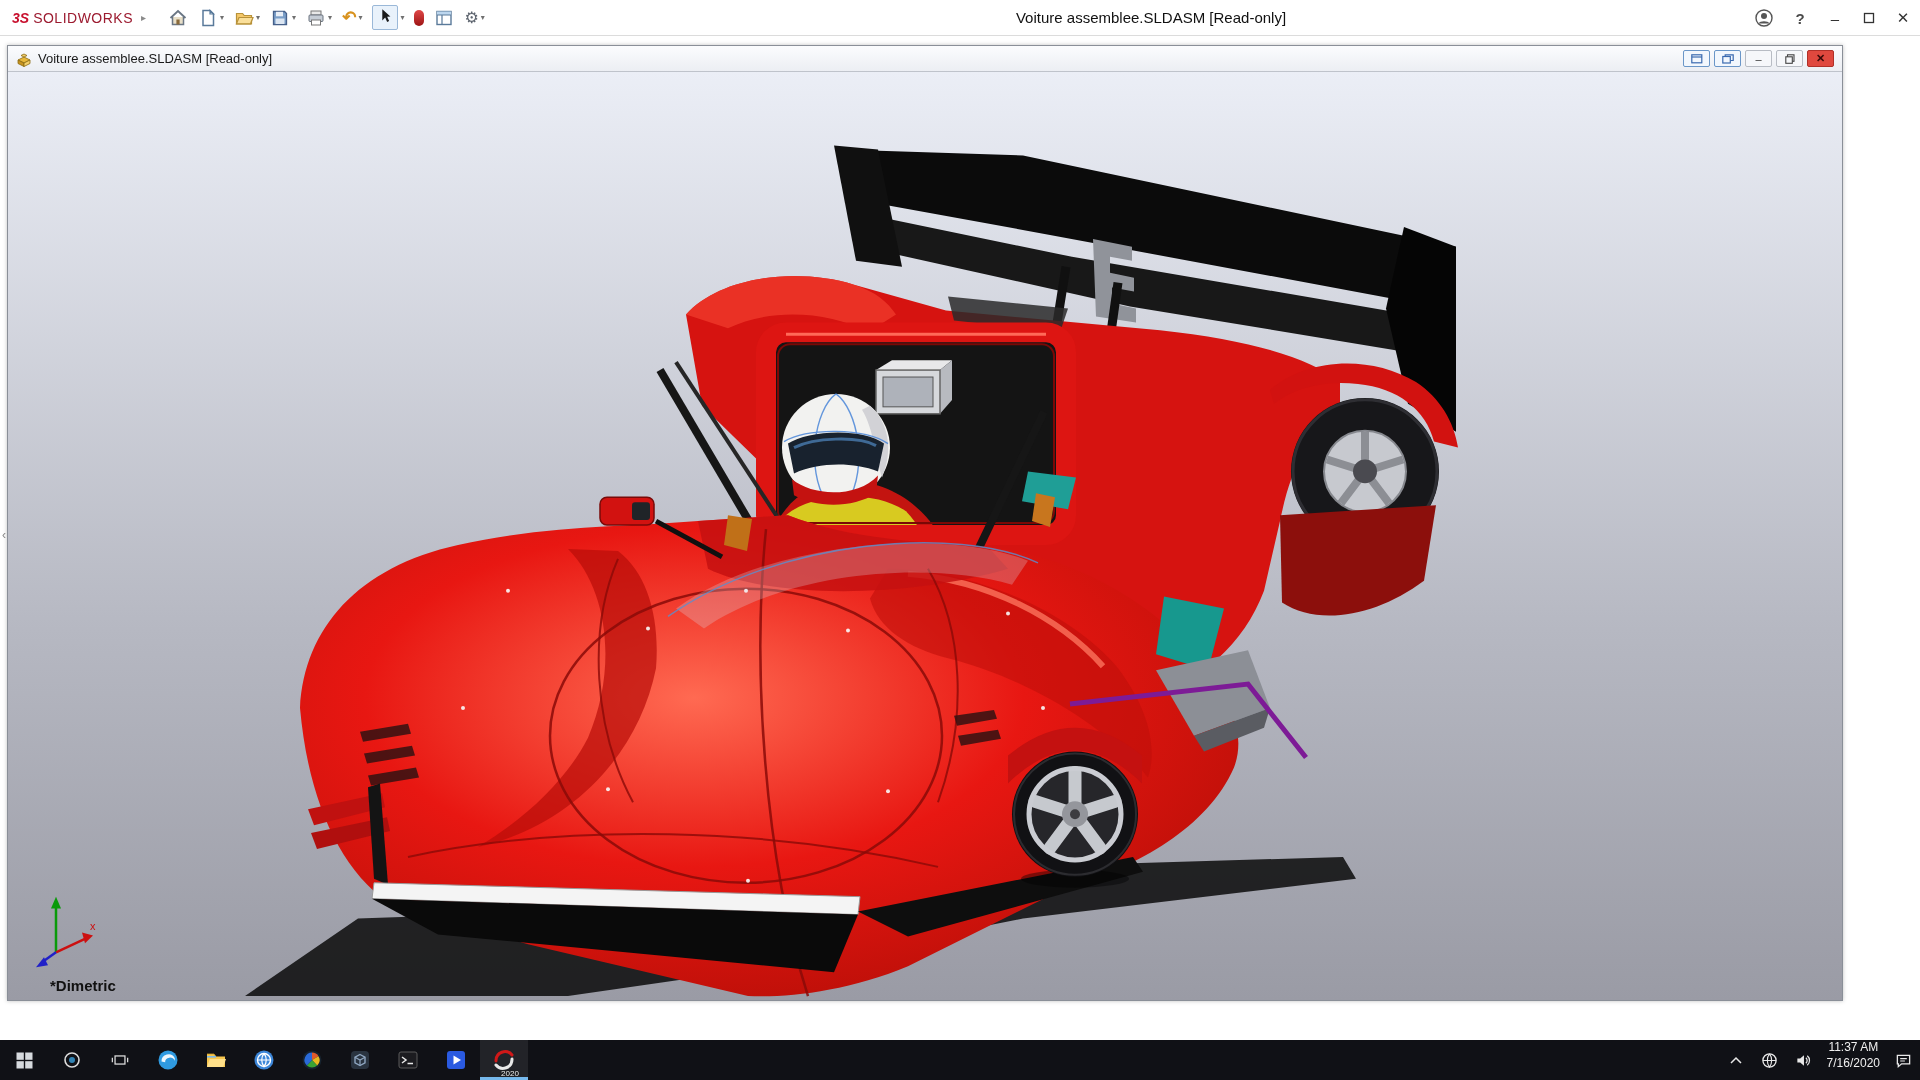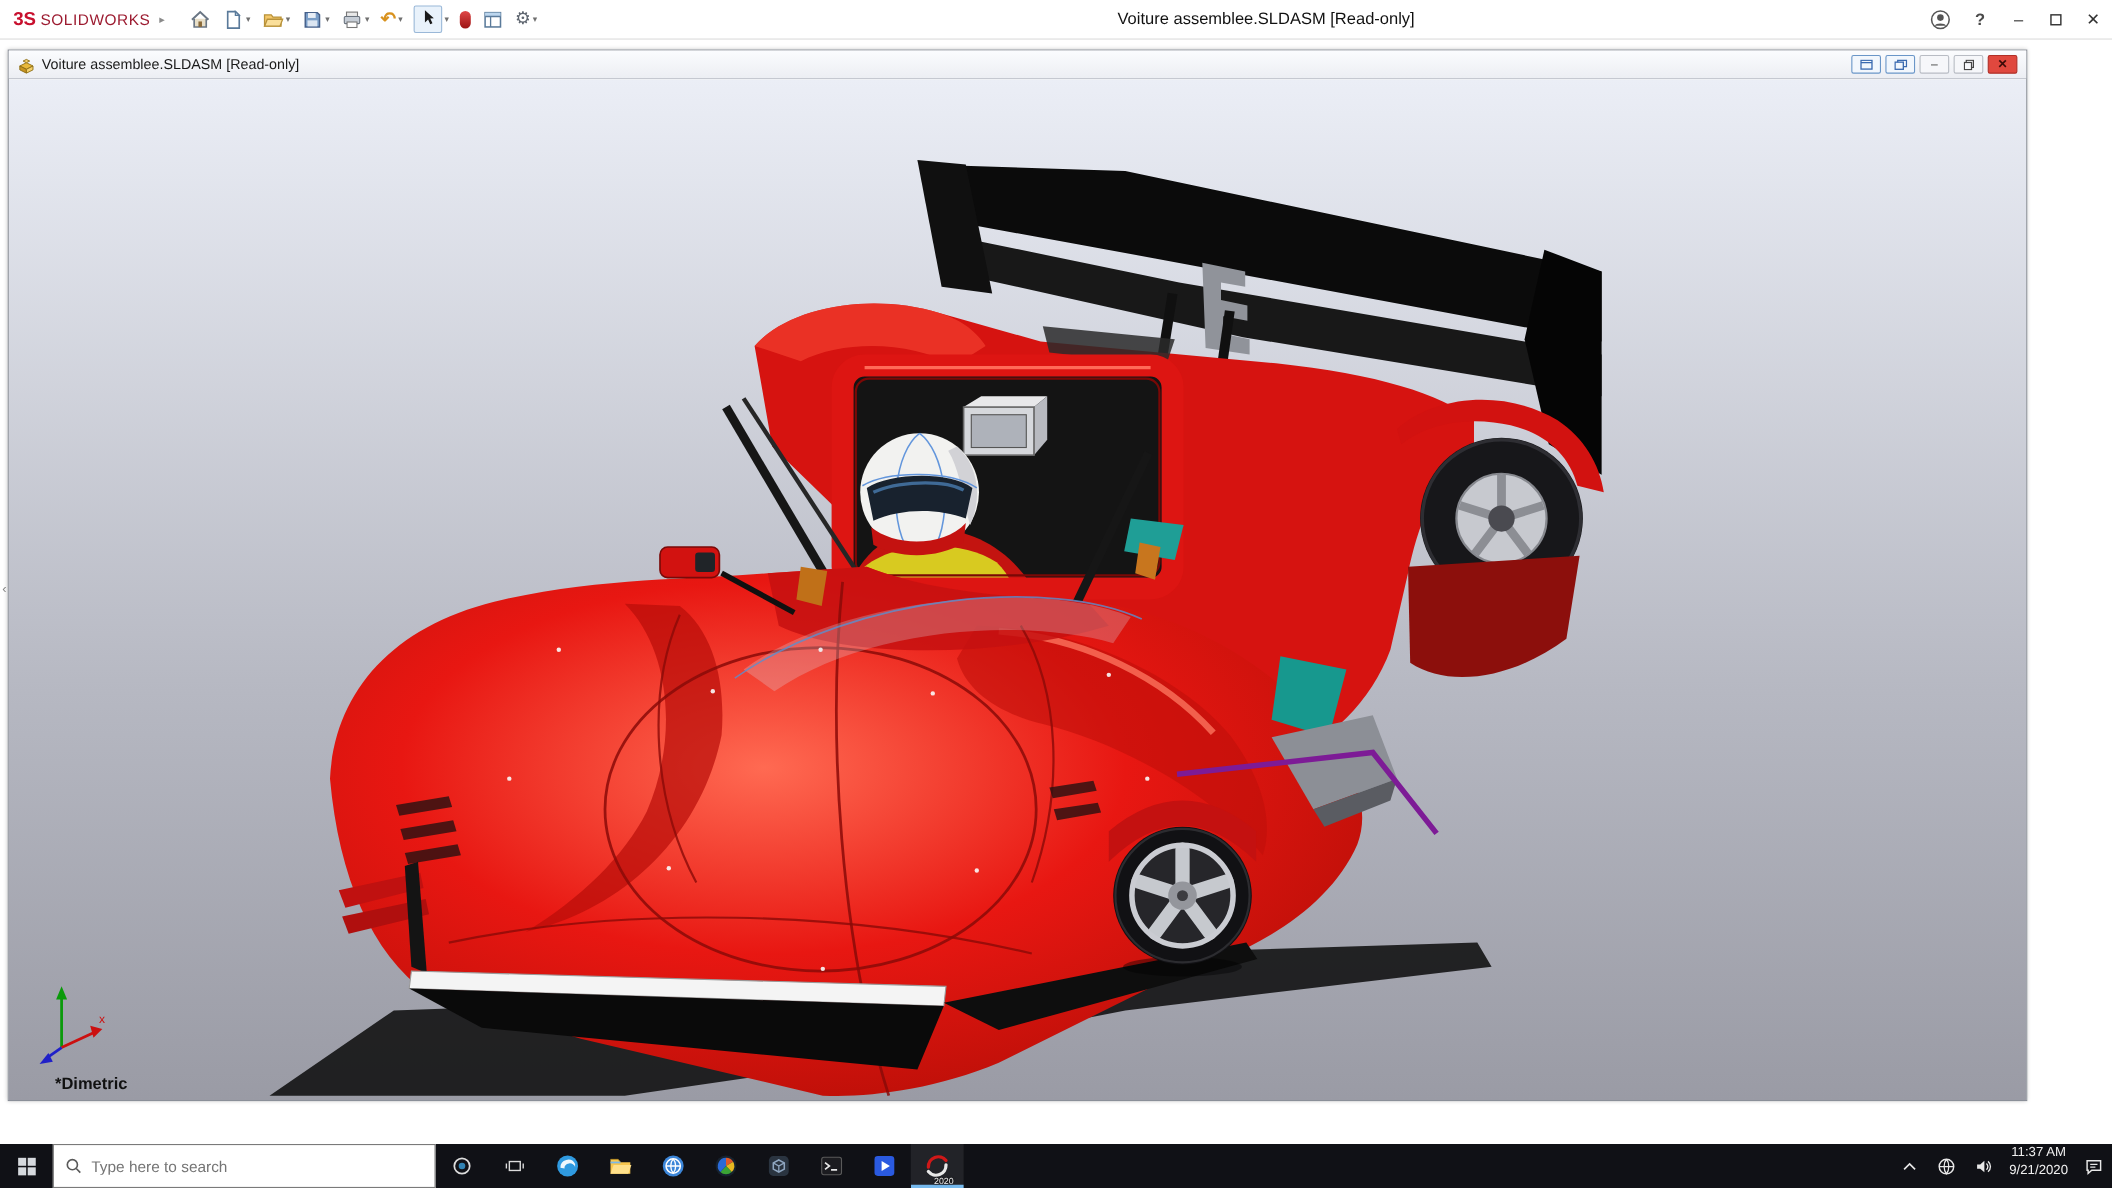--- a/index.html
+++ b/index.html
@@ -2,21 +2,21 @@
 <html><head>
 <meta charset="utf-8">
 <style>
   * { margin:0; padding:0; box-sizing:border-box; }
   html,body { width:1920px; height:1080px; overflow:hidden; }
   body { font-family:"Liberation Sans", sans-serif; background:#ffffff; position:relative; font-size:13px; color:#222; }
 
   
   .titlebar { position:absolute; top:0; left:0; right:0; height:36px; background:#ffffff; border-bottom:1px solid #dcdcdc; display:flex; align-items:center; z-index:30; }
   .brand { display:flex; align-items:baseline; gap:4px; margin-left:12px; }
-  .brand-mark { color:#c8102e; font-weight:bold; font-size:17px; }
+  .brand-mark { color:#c8102e; font-weight:bold; font-style:italic; font-size:14px; }
   .brand-name { color:#9c1b30; font-weight:normal; font-size:14px; letter-spacing:.5px; }
   .brand-arrow { color:#8a8a8a; font-size:10px; margin-left:8px; }
   .qat { display:flex; align-items:center; margin-left:18px; gap:2px; }
   .icon-btn { display:flex; align-items:center; gap:2px; height:30px; padding:0 4px; border-radius:2px; background:transparent; border:none; cursor:default; }
   .caret { font-size:8px; color:#707070; }
   .boxed { border:1px solid #9ab8d8; background:#e9f2fb; border-radius:2px; padding:1px 3px; }
   .undo-glyph { font-size:17px; color:#d8921e; font-weight:bold; line-height:1; }
   .gear-glyph { font-size:16px; color:#5f6670; line-height:1; }
   .red-pill { width:10px; height:16px; border-radius:5px; background:linear-gradient(#e04848,#9c1414); display:inline-block; }
   .win-title { position:absolute; left:1151px; transform:translateX(-50%); font-size:15px; color:#111; white-space:nowrap; }
@@ -355,27 +355,20 @@
 
 <div class="taskbar">
   <button class="tb-btn">
     <svg width="17" height="17" viewBox="0 0 17 17">
       <rect x="0.5" y="0.5" width="7.3" height="7.3" fill="#d6dade"></rect>
         <rect x="9.2" y="0.5" width="7.3" height="7.3" fill="#d6dade"></rect>
         <rect x="0.5" y="9.2" width="7.3" height="7.3" fill="#d6dade"></rect>
         <rect x="9.2" y="9.2" width="7.3" height="7.3" fill="#d6dade"></rect>
     </svg>
   </button>
-  <div class="searchbox">
-    <svg width="16" height="16" viewBox="0 0 16 16">
-        <circle cx="6.8" cy="6.8" r="4.6" fill="none" stroke="#5a5a5a" stroke-width="1.5"></circle>
-        <path d="M10.3 10.3 L14 14" stroke="#5a5a5a" stroke-width="1.5"></path>
-      </svg>
-    <input type="text" placeholder="Type here to search" style="">
-  </div>
   <button class="tb-btn">
     <svg width="18" height="18" viewBox="0 0 18 18">
         <circle cx="9" cy="9" r="7" fill="none" stroke="#dcdcdc" stroke-width="1.6"></circle>
         <circle cx="9" cy="9" r="3" fill="#3aa0dc" opacity="0.8"></circle>
       </svg>
   </button>
   <button class="tb-btn">
     <svg width="18" height="16" viewBox="0 0 20 16">
         <rect x="4.5" y="3.5" width="11" height="9" fill="none" stroke="#dcdcdc" stroke-width="1.4"></rect>
         <path d="M1.5 5.5 V10.5 M18.5 5.5 V10.5" stroke="#dcdcdc" stroke-width="1.4"></path>
@@ -452,21 +445,21 @@
         </svg>
     </span>
     <span class="tray-ic">
       <svg width="17" height="17" viewBox="0 0 18 18">
           <path d="M2.5 7 H5.5 L9.5 3.5 V14.5 L5.5 11 H2.5 Z" fill="#e8e8e8"></path>
           <path d="M11.5 6 A4 4 0 0 1 11.5 12 M13 4 A6.5 6.5 0 0 1 13 14" fill="none" stroke="#e8e8e8" stroke-width="1.3"></path>
         </svg>
     </span>
     <span class="clock">
       <div>11:37 AM</div>
-      <div>9/21/2020</div>
+      <div>7/16/2020</div>
     </span>
     <span class="tray-ic">
       <svg width="17" height="17" viewBox="0 0 18 18">
           <path d="M2.5 3.5 H15.5 V12.5 H7 L3.5 15.5 V12.5 H2.5 Z" fill="none" stroke="#e8e8e8" stroke-width="1.4"></path>
           <path d="M5.5 7 H12.5 M5.5 9.5 H10.5" stroke="#e8e8e8" stroke-width="1.2"></path>
         </svg>
     </span>
   </div>
 </div>
 

